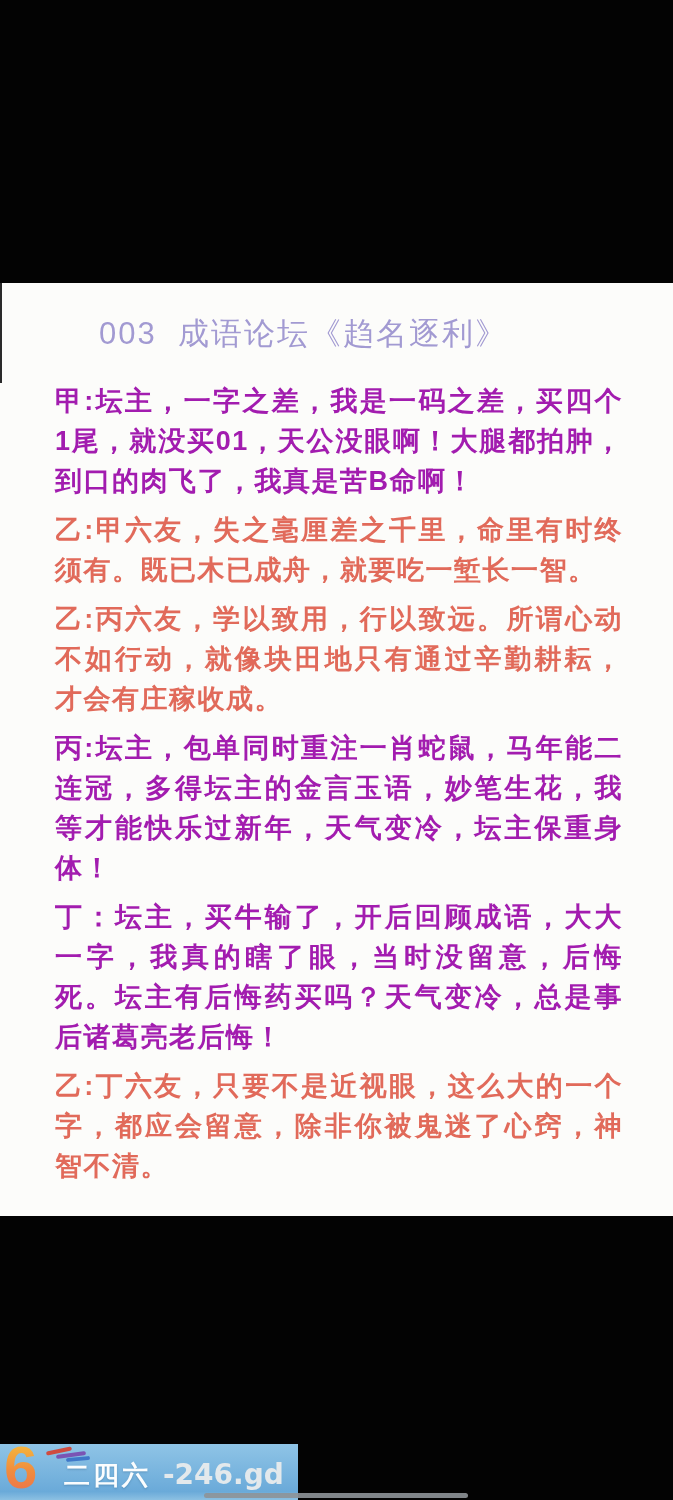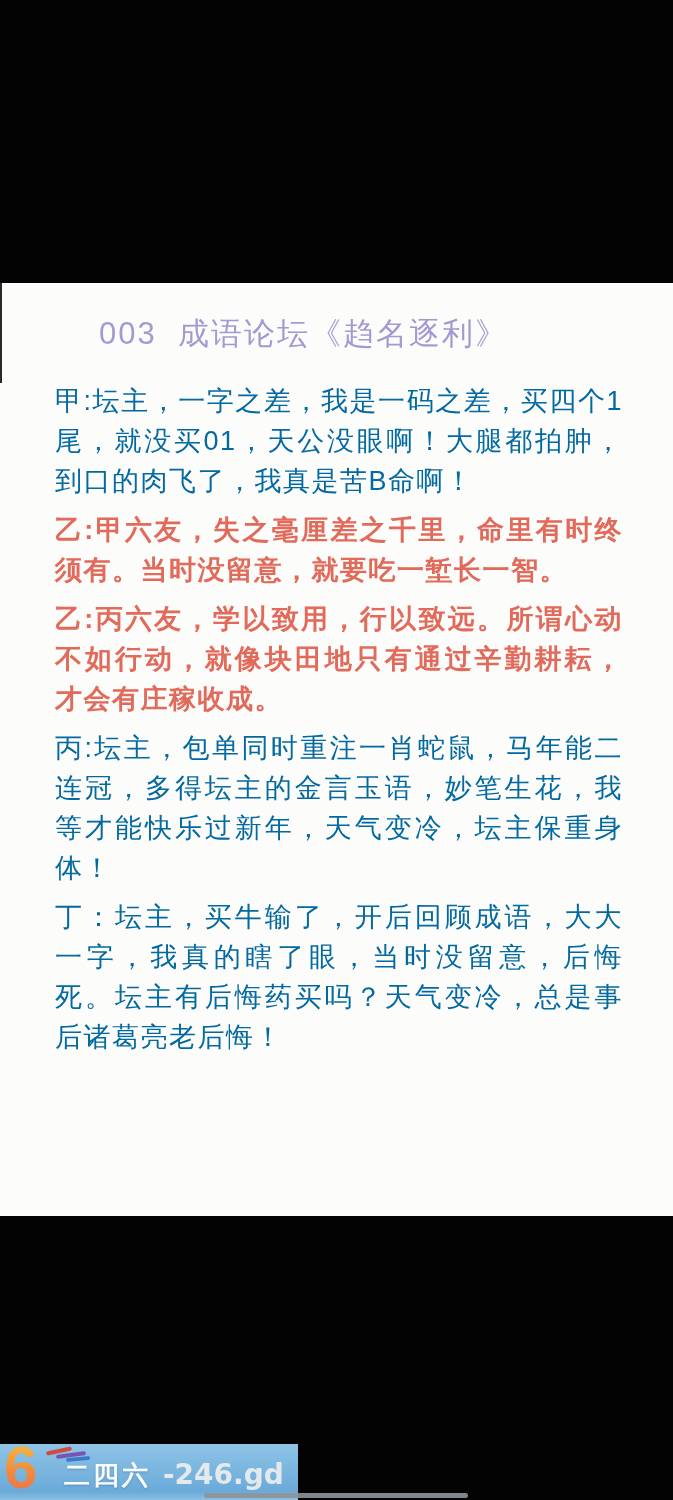--- a/index.html
+++ b/index.html
@@ -47,22 +47,22 @@
   }
   .para {
     margin: 0 0 9px 0;
     font-size: 27px;
     line-height: 40px;
     letter-spacing: 1.5px;
     text-align: justify;
     text-justify: inter-ideograph;
   }
   .para.green {
-    color: #0369a1;
-    font-weight: 400;
+    color: #a21caf;
+    font-weight: 700;
   }
   .para.red {
     color: #e16a5a;
     font-weight: 700;
   }
   
   .banner {
     position: absolute;
     left: 0;
     top: 1444px;
@@ -137,24 +137,25 @@
 
 <div class="canvas">
 
   <div class="page">
     <div class="page-edge-artifact"></div>
 
     <h1 class="doc-title">003  成语论坛《趋名逐利》</h1>
 
     <div class="content">
       <p class="para green">甲:坛主，一字之差，我是一码之差，买四个1尾，就没买01，天公没眼啊！大腿都拍肿，到口的肉飞了，我真是苦B命啊！</p>
-      <p class="para red">乙:甲六友，失之毫厘差之千里，命里有时终须有。当时没留意，就要吃一堑长一智。</p>
+      <p class="para red">乙:甲六友，失之毫厘差之千里，命里有时终须有。既已木已成舟，就要吃一堑长一智。</p>
       <p class="para red">乙:丙六友，学以致用，行以致远。所谓心动不如行动，就像块田地只有通过辛勤耕耘，才会有庄稼收成。</p>
       <p class="para green">丙:坛主，包单同时重注一肖蛇鼠，马年能二连冠，多得坛主的金言玉语，妙笔生花，我等才能快乐过新年，天气变冷，坛主保重身体！</p>
       <p class="para green">丁：坛主，买牛输了，开后回顾成语，大大一字，我真的瞎了眼，当时没留意，后悔死。坛主有后悔药买吗？天气变冷，总是事后诸葛亮老后悔！</p>
+      <p class="para red">乙:丁六友，只要不是近视眼，这么大的一个字，都应会留意，除非你被鬼迷了心窍，神智不清。</p>
     </div>
   </div>
 
   <div class="banner">
     <span class="logo-six">6</span>
     <span class="strokes">
       <span class="stroke s1"></span>
       <span class="stroke s2"></span>
       <span class="stroke s3"></span>
     </span>

